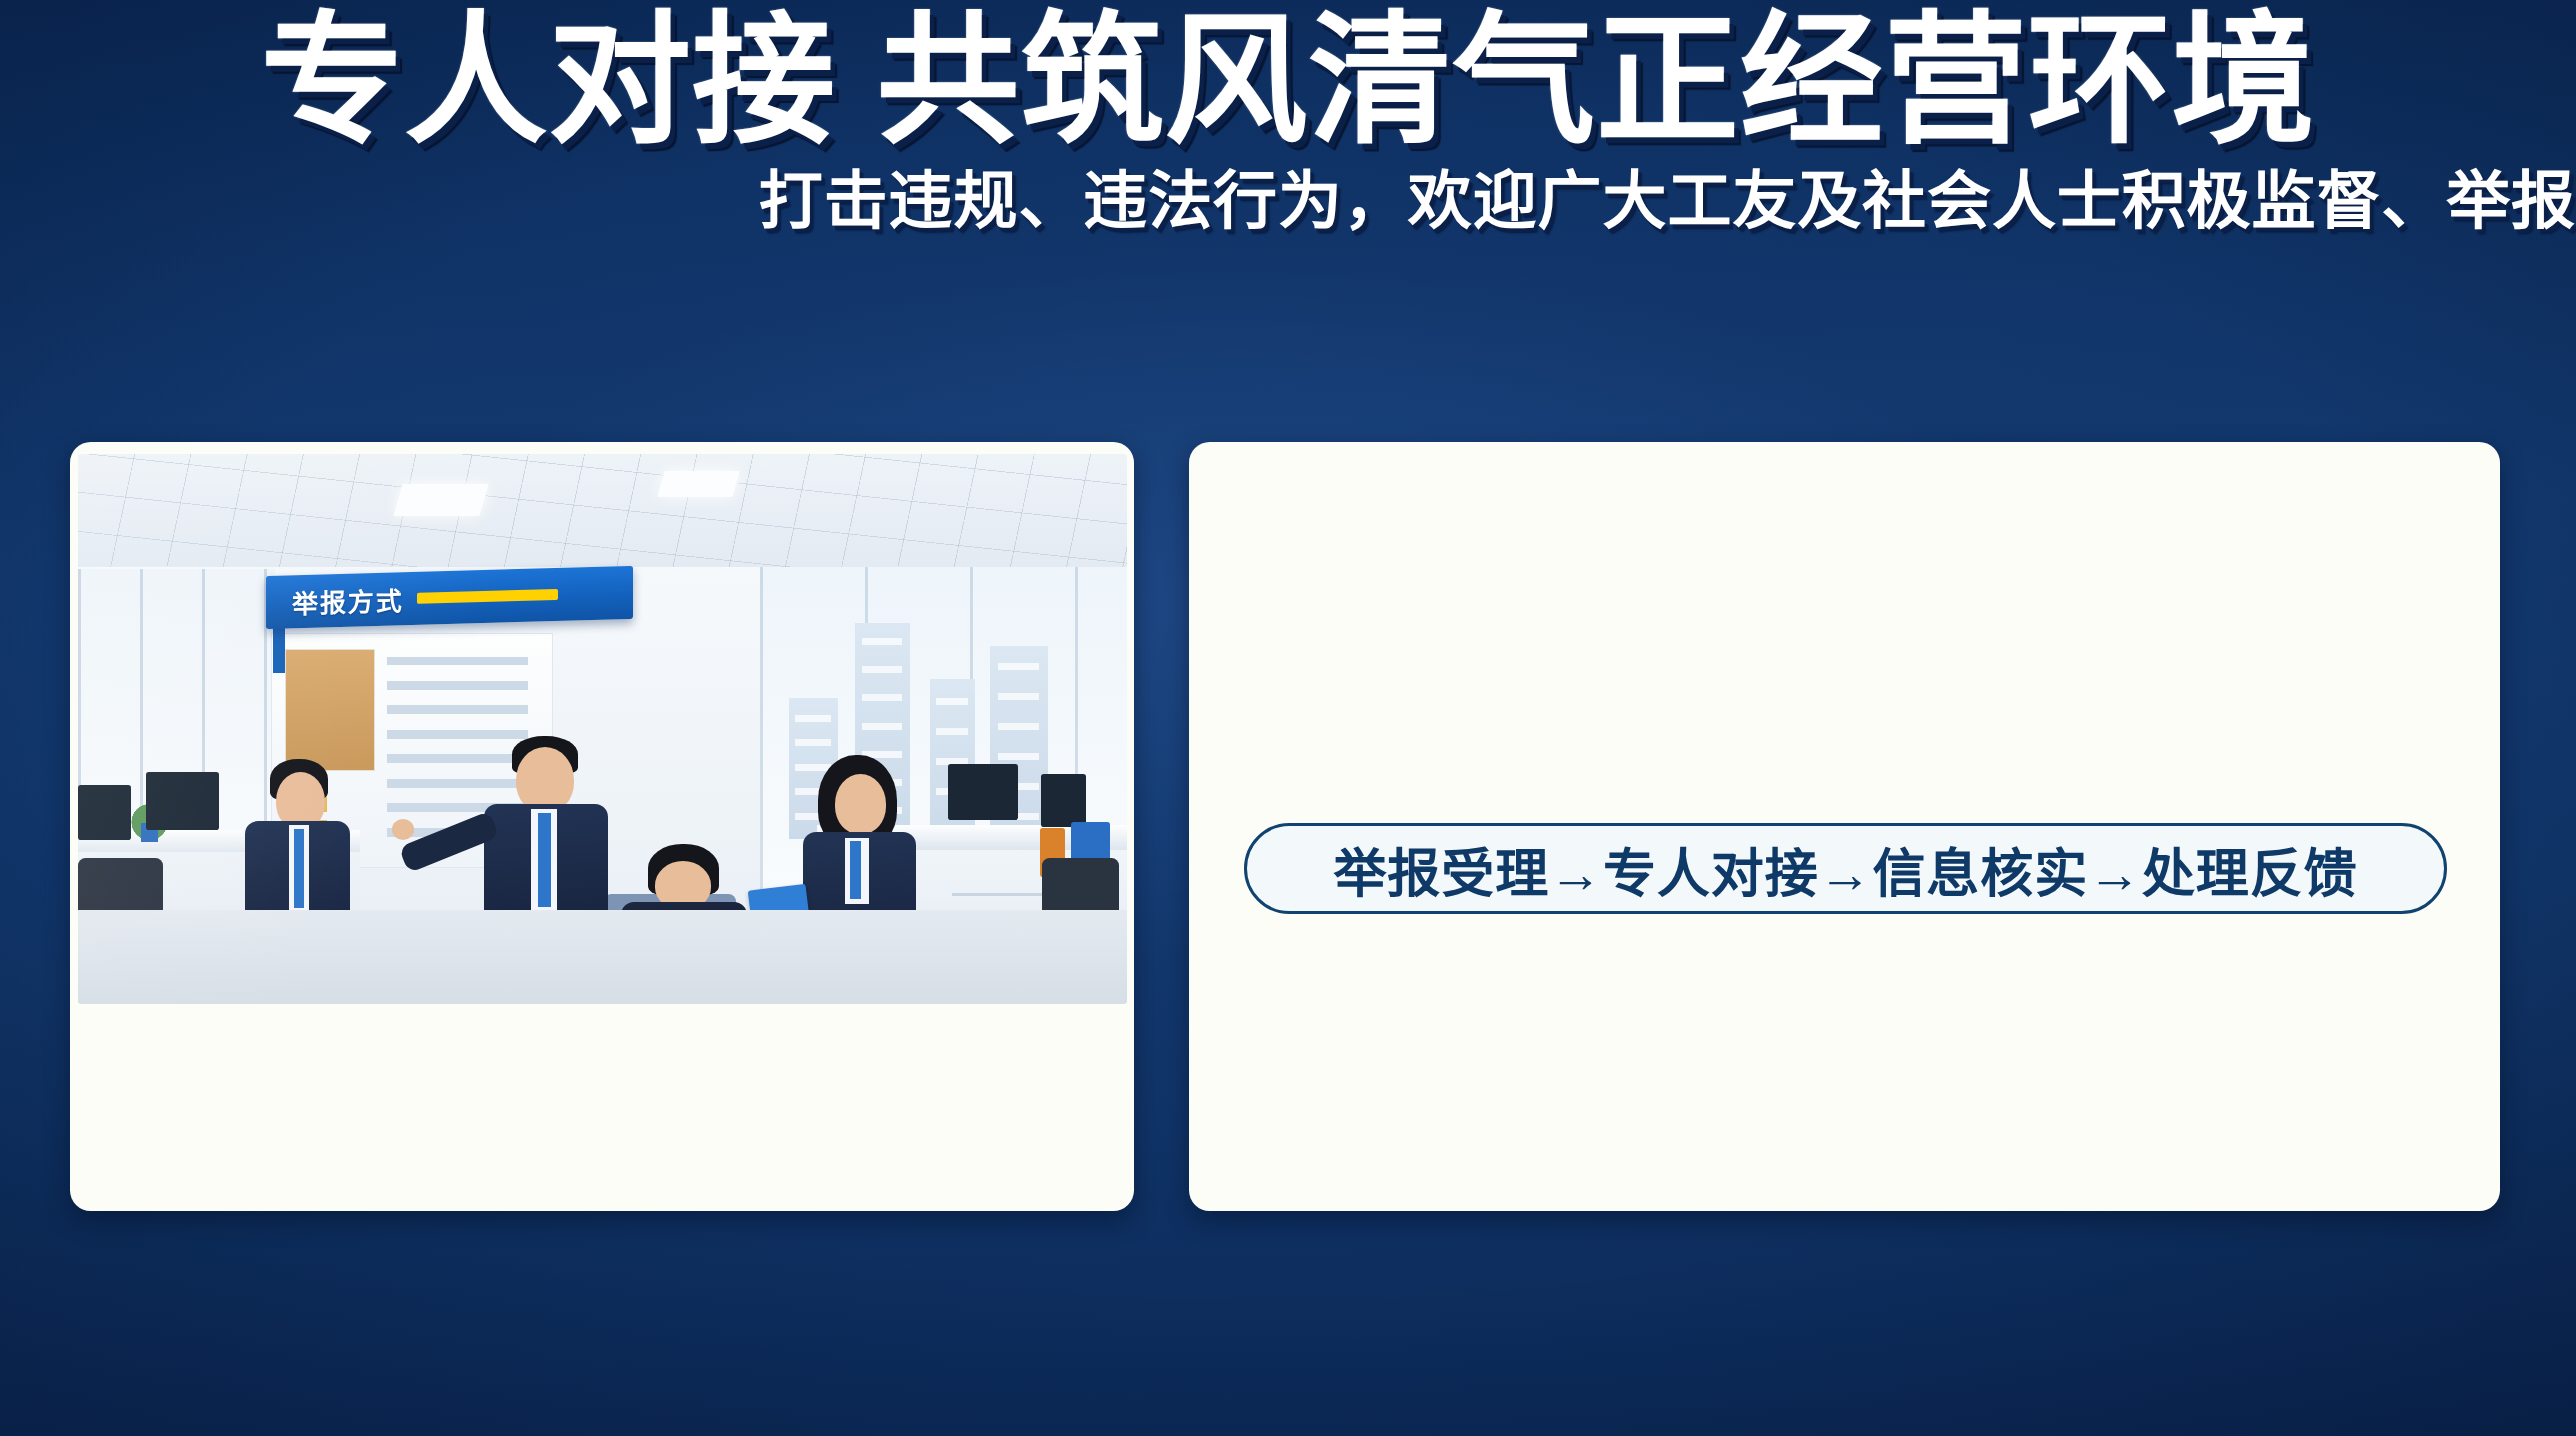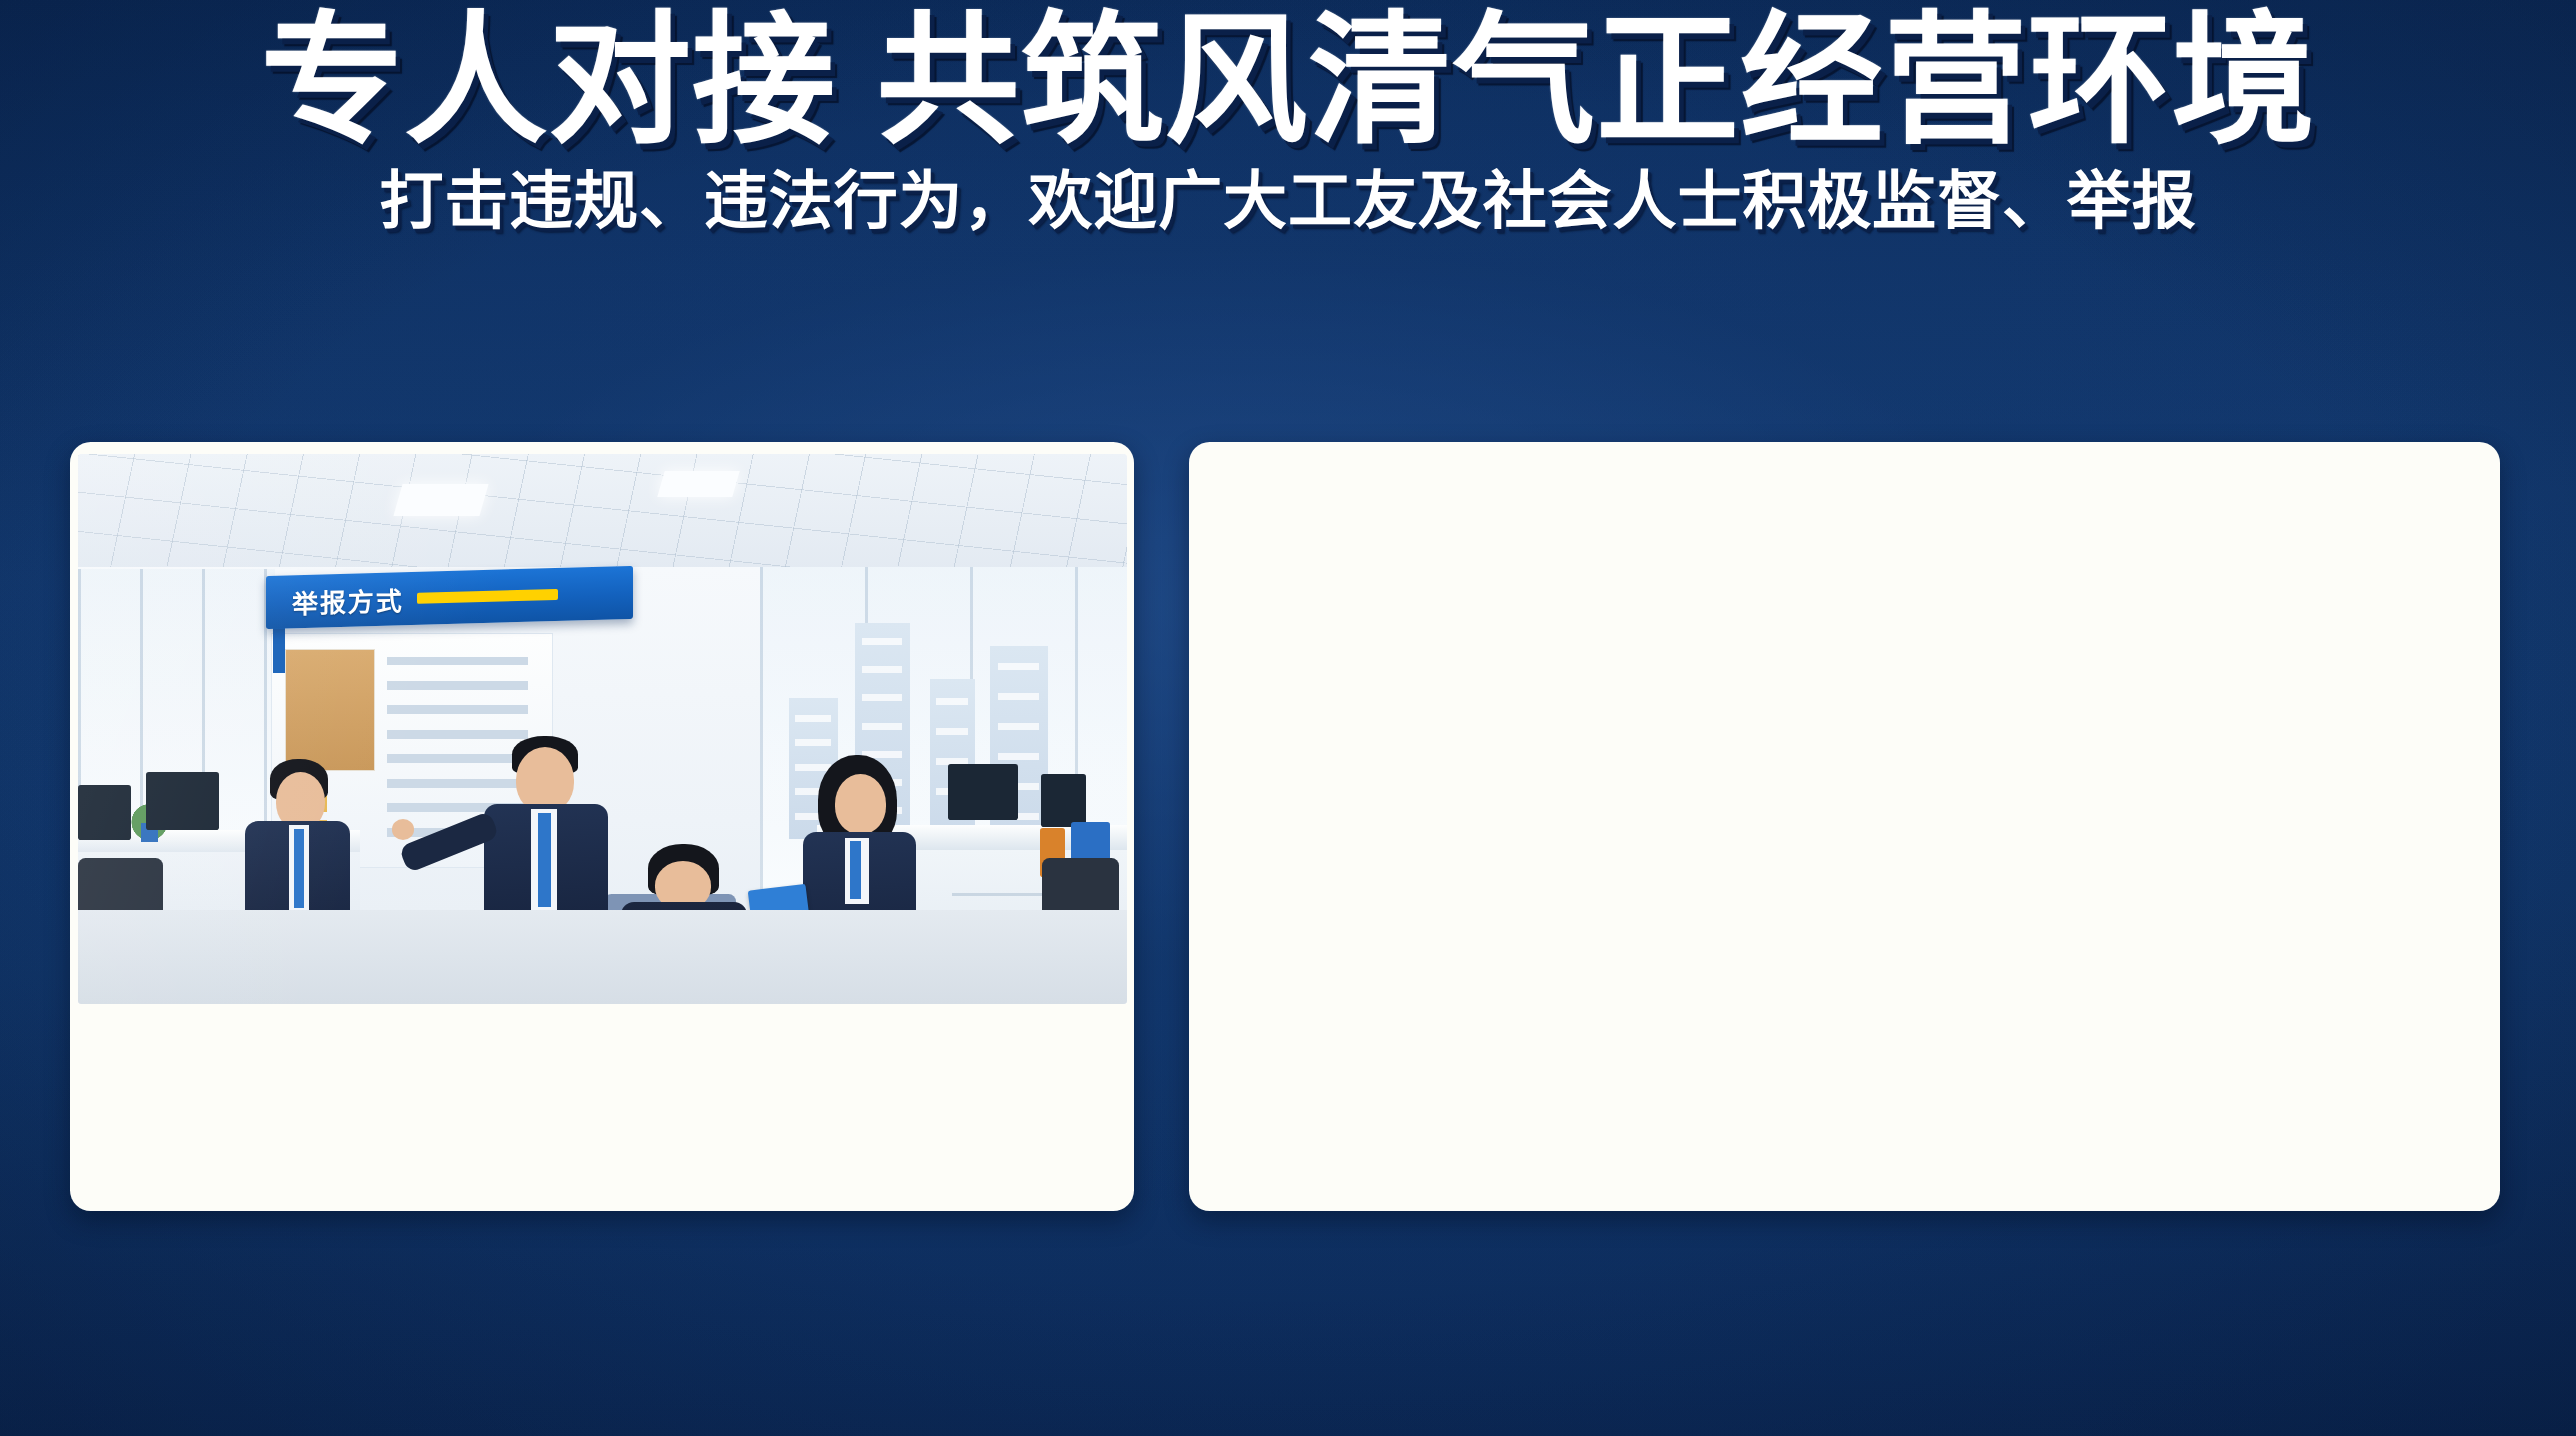--- a/index.html
+++ b/index.html
@@ -37,21 +37,21 @@
     font-weight:bold;
     letter-spacing:0.9px;
     text-shadow:
        4.7px 5.6px 0 #0a2049,
        6.6px 7.5px 0.9px rgba(4,14,36,.75),
        0 0 1.9px rgba(255,255,255,.4);
     white-space:nowrap;
   }
   .subhead {
     position:absolute; left:0; right:0; top:158px;
-    text-align:center;
+    text-align:right;
     color:#ffffff;
     font-size:64px;
     line-height:86px;
     font-weight:bold;
     letter-spacing:0.9px;
     text-shadow: 2.8px 3.8px 0 #0a2049, 3.8px 4.7px 1.9px rgba(4,14,36,.6);
     white-space:nowrap;
   }
 
   
@@ -329,17 +329,20 @@
         </div>
 
         <div class="ph-floor"></div>
         <div class="photo-sheen"></div>
       </div>
     </div>
 
   </div>
 
   <div class="card card-right">
+    <div class="flow-pill">
+      <span class="flow-text">举报受理→专人对接→信息核实→处理反馈</span>
+    </div>
   </div>
 
 
 </div>
 
 
 </body></html>

